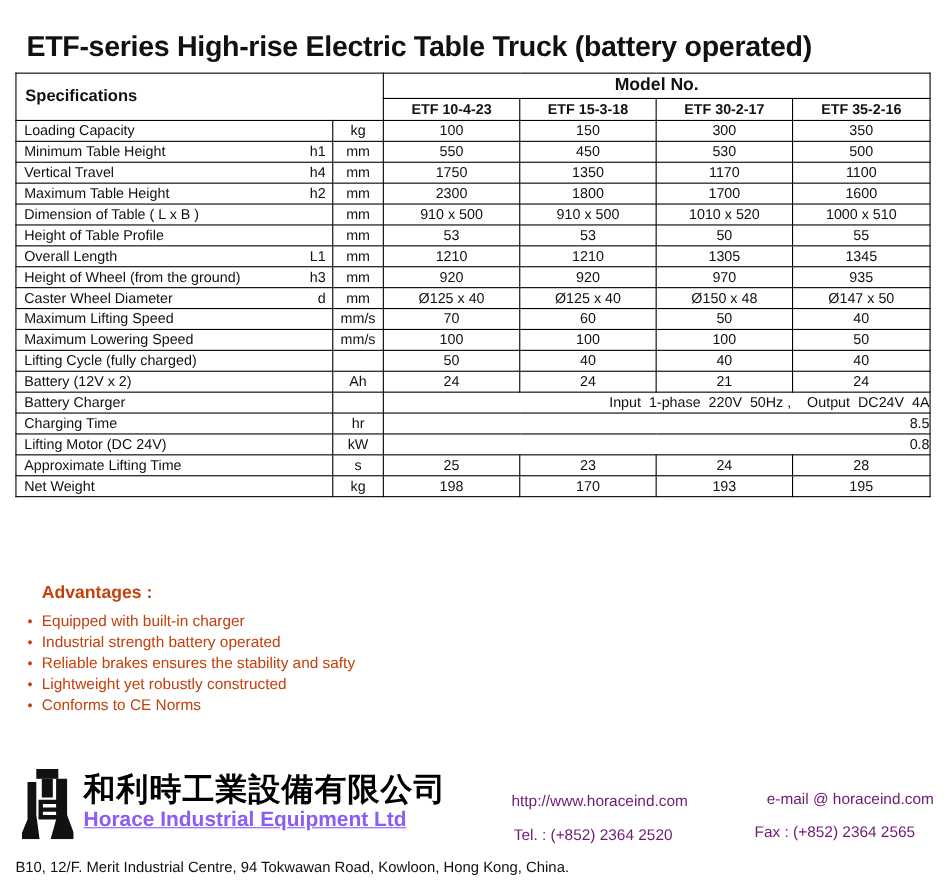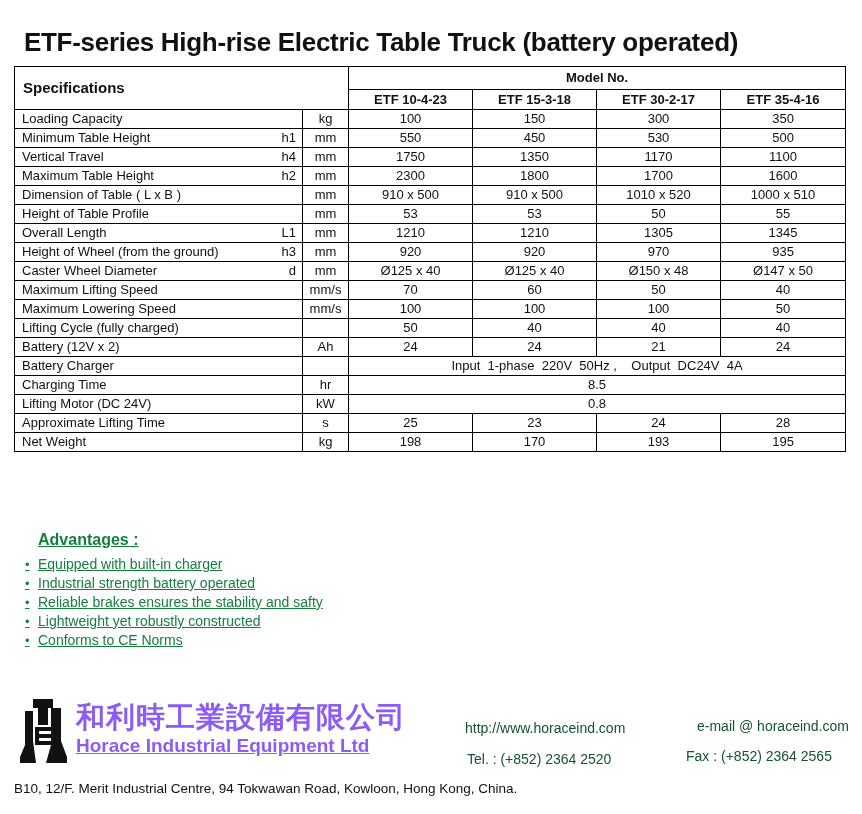--- a/index.html
+++ b/index.html
@@ -43,48 +43,47 @@
   }
   .spec-table th.specs-label {
     text-align: left;
     font-size: 15px;
     font-weight: bold;
     padding-left: 8px;
     vertical-align: middle;
   }
   .spec-table th.model-no {
     text-align: center;
-    font-size: 13px;
+    font-size: 16px;
     font-weight: bold;
     height: 22px;
     line-height: 22px;
   }
   .spec-table th.model-name {
     text-align: center;
     font-size: 13px;
     font-weight: bold;
     height: 19px;
     line-height: 19px;
   }
   .spec-table td.spec-cell { text-align: left; }
   .spec-cell .cell-flex {
     display: flex;
     justify-content: space-between;
     padding: 0 6px 0 7px;
   }
   .spec-table td.unit-cell { text-align: center; }
   .spec-table td.val-cell { text-align: center; }
-  .spec-table td.val-span { text-align: center; white-space: pre; }
+  .spec-table td.val-span { text-align: right; white-space: pre; }
   .advantages {
     position: absolute;
     left: 25px;
     top: 531px;
     font-size: 14px;
-    color: #15803d;
-    text-decoration: underline;
+    color: #c2410c;
   }
   .advantages .adv-heading {
     font-size: 16px;
     font-weight: bold;
     margin: 0 0 6px 13px;
   }
   .advantages ul { list-style: none; margin: 0; padding: 0; }
   .advantages li {
     height: 19px;
     line-height: 19px;
@@ -97,34 +96,34 @@
     flex: 0 0 13px;
   }
   .footer-logo { position: absolute; left: 20px; top: 699px; }
   .company-zh {
     position: absolute;
     left: 76px;
     top: 698px;
     font-size: 29px;
     font-weight: 600;
     letter-spacing: 1px;
-    color: #8b5cf6;
+    color: #000000;
     white-space: nowrap;
   }
   .company-en {
     position: absolute;
     left: 76px;
     top: 735px;
     font-size: 19px;
     font-weight: bold;
     color: #8b5cf6;
     white-space: nowrap;
     text-decoration: underline;
   }
-  .contact { position: absolute; font-size: 14px; color: #14532d; white-space: nowrap; }
+  .contact { position: absolute; font-size: 14px; color: #701a75; white-space: nowrap; }
   .website  { left: 465px; top: 720px; }
   .email    { left: 697px; top: 718px; }
   .tel      { left: 467px; top: 751px; }
   .fax      { left: 686px; top: 748px; }
   .address {
     position: absolute;
     left: 14px;
     top: 781px;
     font-size: 13.5px;
     color: #111;
@@ -149,21 +148,21 @@
     </colgroup>
     <thead>
       <tr>
         <th class="specs-label" colspan="2" rowspan="2">Specifications</th>
         <th class="model-no" colspan="4">Model No.</th>
       </tr>
       <tr>
         <th class="model-name">ETF 10-4-23</th>
         <th class="model-name">ETF 15-3-18</th>
         <th class="model-name">ETF 30-2-17</th>
-        <th class="model-name">ETF 35-4-16</th>
+        <th class="model-name">ETF 35-2-16</th>
       </tr>
     </thead>
     <tbody>
         <tr>
           <td class="spec-cell">
             <div class="cell-flex">
               <span>Loading Capacity</span>
               <span></span>
             </div>
           </td>

